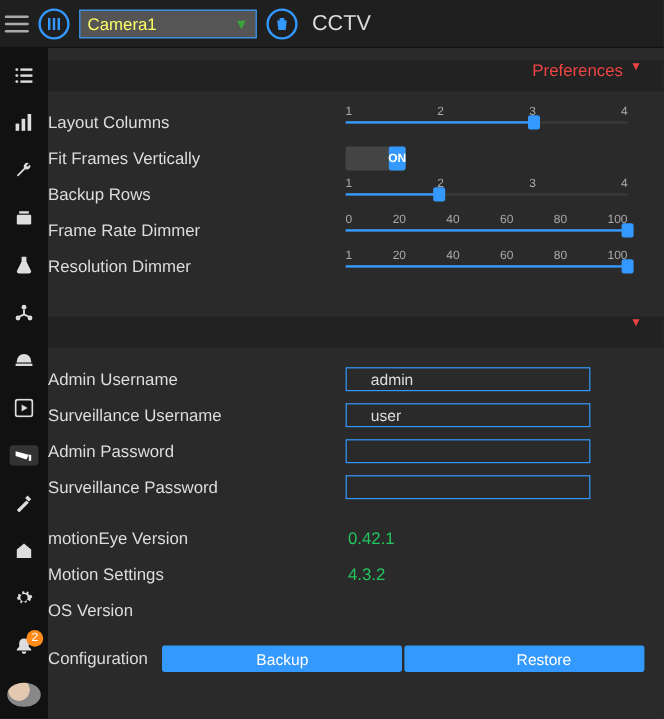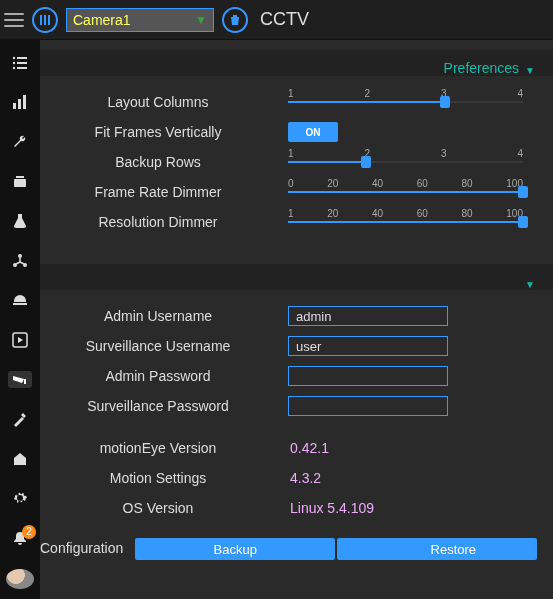--- a/index.html
+++ b/index.html
@@ -21,44 +21,44 @@
   .sidebar .sicon.active { background: #333; border-radius: 3px; color: #fff; }
   .sidebar .bell-wrap { position: relative; margin-top: auto; }
   .sidebar .badge { position: absolute; top: -4px; right: -4px; background: #ff8c1a; color: #fff; font-size: 10px; width: 14px; height: 14px; border-radius: 50%; display: flex; align-items: center; justify-content: center; }
   .sidebar .avatar { width: 28px; height: 28px; border-radius: 50%; background: radial-gradient(circle at 35% 30%, #e5c8b0 0 38%, #888 40% 100%); margin-bottom: 10px; }
 
   
   .main { position: absolute; left: 40px; top: 40px; right: 0; bottom: 0; background: #2a2a2a; overflow: hidden; }
 
   .section { margin-top: 10px; }
   .section + .section { margin-top: 30px; }
-  .sec-header { background: #222; height: 26px; display: flex; align-items: flex-end; justify-content: flex-end; padding: 0 18px; font-size: 14px; color: #14b8a6; cursor: pointer; }
+  .sec-header { background: #222; height: 26px; display: flex; align-items: flex-start; justify-content: flex-end; padding: 0 18px; font-size: 14px; color: #ef4444; cursor: pointer; }
   .sec-header .tri { margin-left: 6px; font-size: 10px; }
 
   .rows { padding: 14px 30px 0 0; }
   .row { display: flex; align-items: center; height: 24px; margin-bottom: 6px; }
-  .row .lbl { width: 248px; text-align: center; padding-right: 12px; font-size: 14px; color: #ddd; }
+  .row .lbl { width: 248px; text-align: left; padding-right: 12px; font-size: 14px; color: #ddd; }
   .row .ctl { flex: 1; display: flex; align-items: center; }
 
   
   .slider { flex: 1; position: relative; height: 28px; }
   .ticks { display: flex; justify-content: space-between; font-size: 10px; color: #aaa; margin-bottom: 2px; }
   .track { position: relative; height: 2px; background: #3a3a3a; margin-top: 2px; }
   .track .fill { position: absolute; left: 0; top: 0; height: 2px; background: #3399ff; }
   .track .thumb { position: absolute; top: -5px; width: 10px; height: 12px; background: #3399ff; border-radius: 2px; transform: translateX(-50%); cursor: pointer; }
 
   
   .toggle { width: 50px; height: 20px; background: #444; position: relative; cursor: pointer; border-radius: 2px; }
-  .toggle .pill { position: absolute; right: 0; top: 0; width: 50px; height: 20px; background: #3399ff; color: #fff; font-size: 10px; font-weight: bold; display: flex; align-items: center; justify-content: center; border-radius: 2px; }
-
-  
-  .tinput { width: 160px; height: 20px; background: #2a2a2a; border: 1px solid #3399ff; color: #ddd; font-size: 13px; padding: 0 7px; }
-
-  
-  .sval { font-size: 14px; color: #f0abfc; padding-left: 2px; }
+  .toggle .pill { position: absolute; right: 0; top: 0; width: 14px; height: 20px; background: #3399ff; color: #fff; font-size: 10px; font-weight: bold; display: flex; align-items: center; justify-content: center; border-radius: 2px; }
+
+  
+  .tinput { width: 204px; height: 20px; background: #2a2a2a; border: 1px solid #3399ff; color: #ddd; font-size: 13px; padding: 0 20px; }
+
+  
+  .sval { font-size: 14px; color: #22c55e; padding-left: 2px; }
 
   
   .btn { width: 200px; height: 22px; background: #3399ff; color: #fff; border: none; font-size: 13px; cursor: pointer; border-radius: 2px; }
   .btn + .btn { margin-top: 0; padding-left: 32px; }
   .btncol { display: flex; flex-direction: row; gap: 2px; }
 </style>
 </head>
 <body>
 
 <div class="topbar">
@@ -300,23 +300,20 @@
           </div>
         </div>
       <div class="row">
           <div class="lbl">Motion Settings</div>
           <div class="ctl">
             <span class="sval">4.3.2</span>
           </div>
         </div>
       <div class="row">
           <div class="lbl">OS Version</div>
-          <div class="ctl">
-            <span class="sval">Linux 5.4.109</span>
-          </div>
         </div>
 
       <div style="height:12px"></div>
 
       <div class="row" style="height:auto; align-items:flex-start;">
         <div class="lbl" style="padding-top:2px">Configuration</div>
         <div class="ctl btncol">
           <button class="btn">Backup</button>
           <button class="btn">Restore</button>
         </div>

